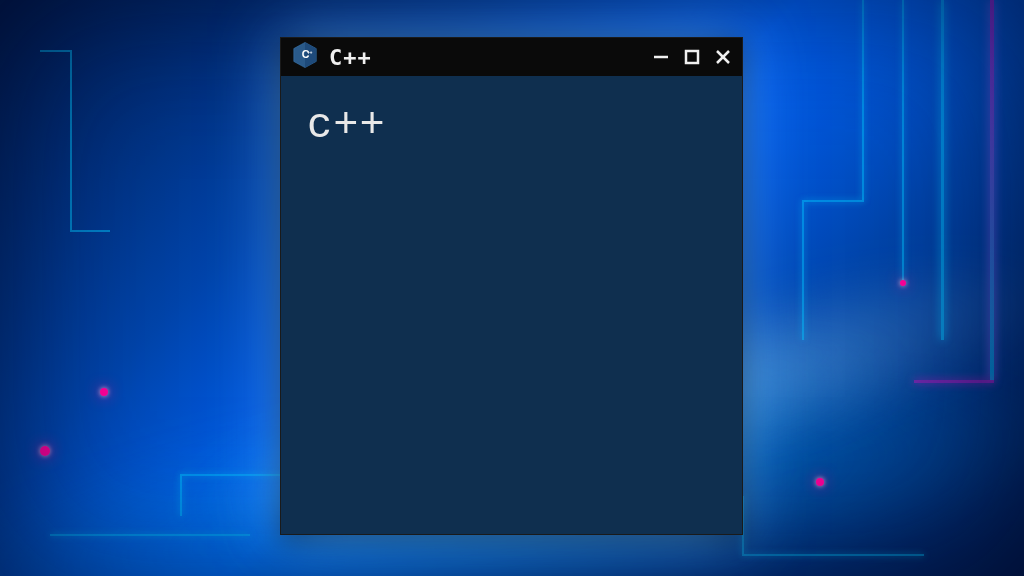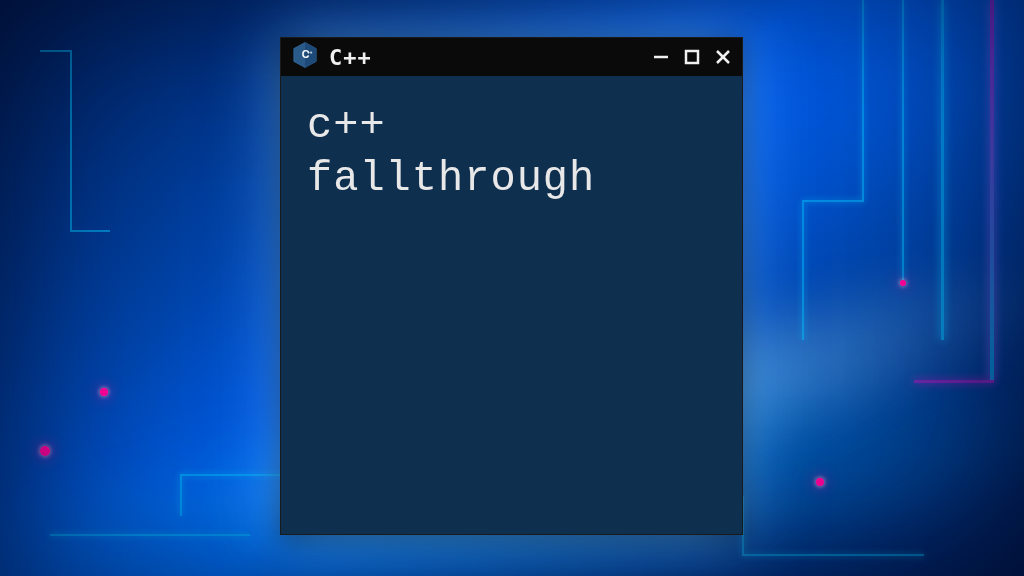--- a/index.html
+++ b/index.html
@@ -217,16 +217,15 @@
         <svg width="18" height="18" viewBox="0 0 18 18">
             <line x1="3" y1="3" x2="15" y2="15" stroke="#f0f0f0" stroke-width="2.5"></line>
             <line x1="15" y1="3" x2="3" y2="15" stroke="#f0f0f0" stroke-width="2.5"></line>
           </svg>
       </span>
     </div>
   </div>
   <div class="window-body">
     <div class="code-text">
       <div>c++</div>
-      <div>fallthrough</div>
     </div>
   </div>
 </div>
 
 </body></html>

